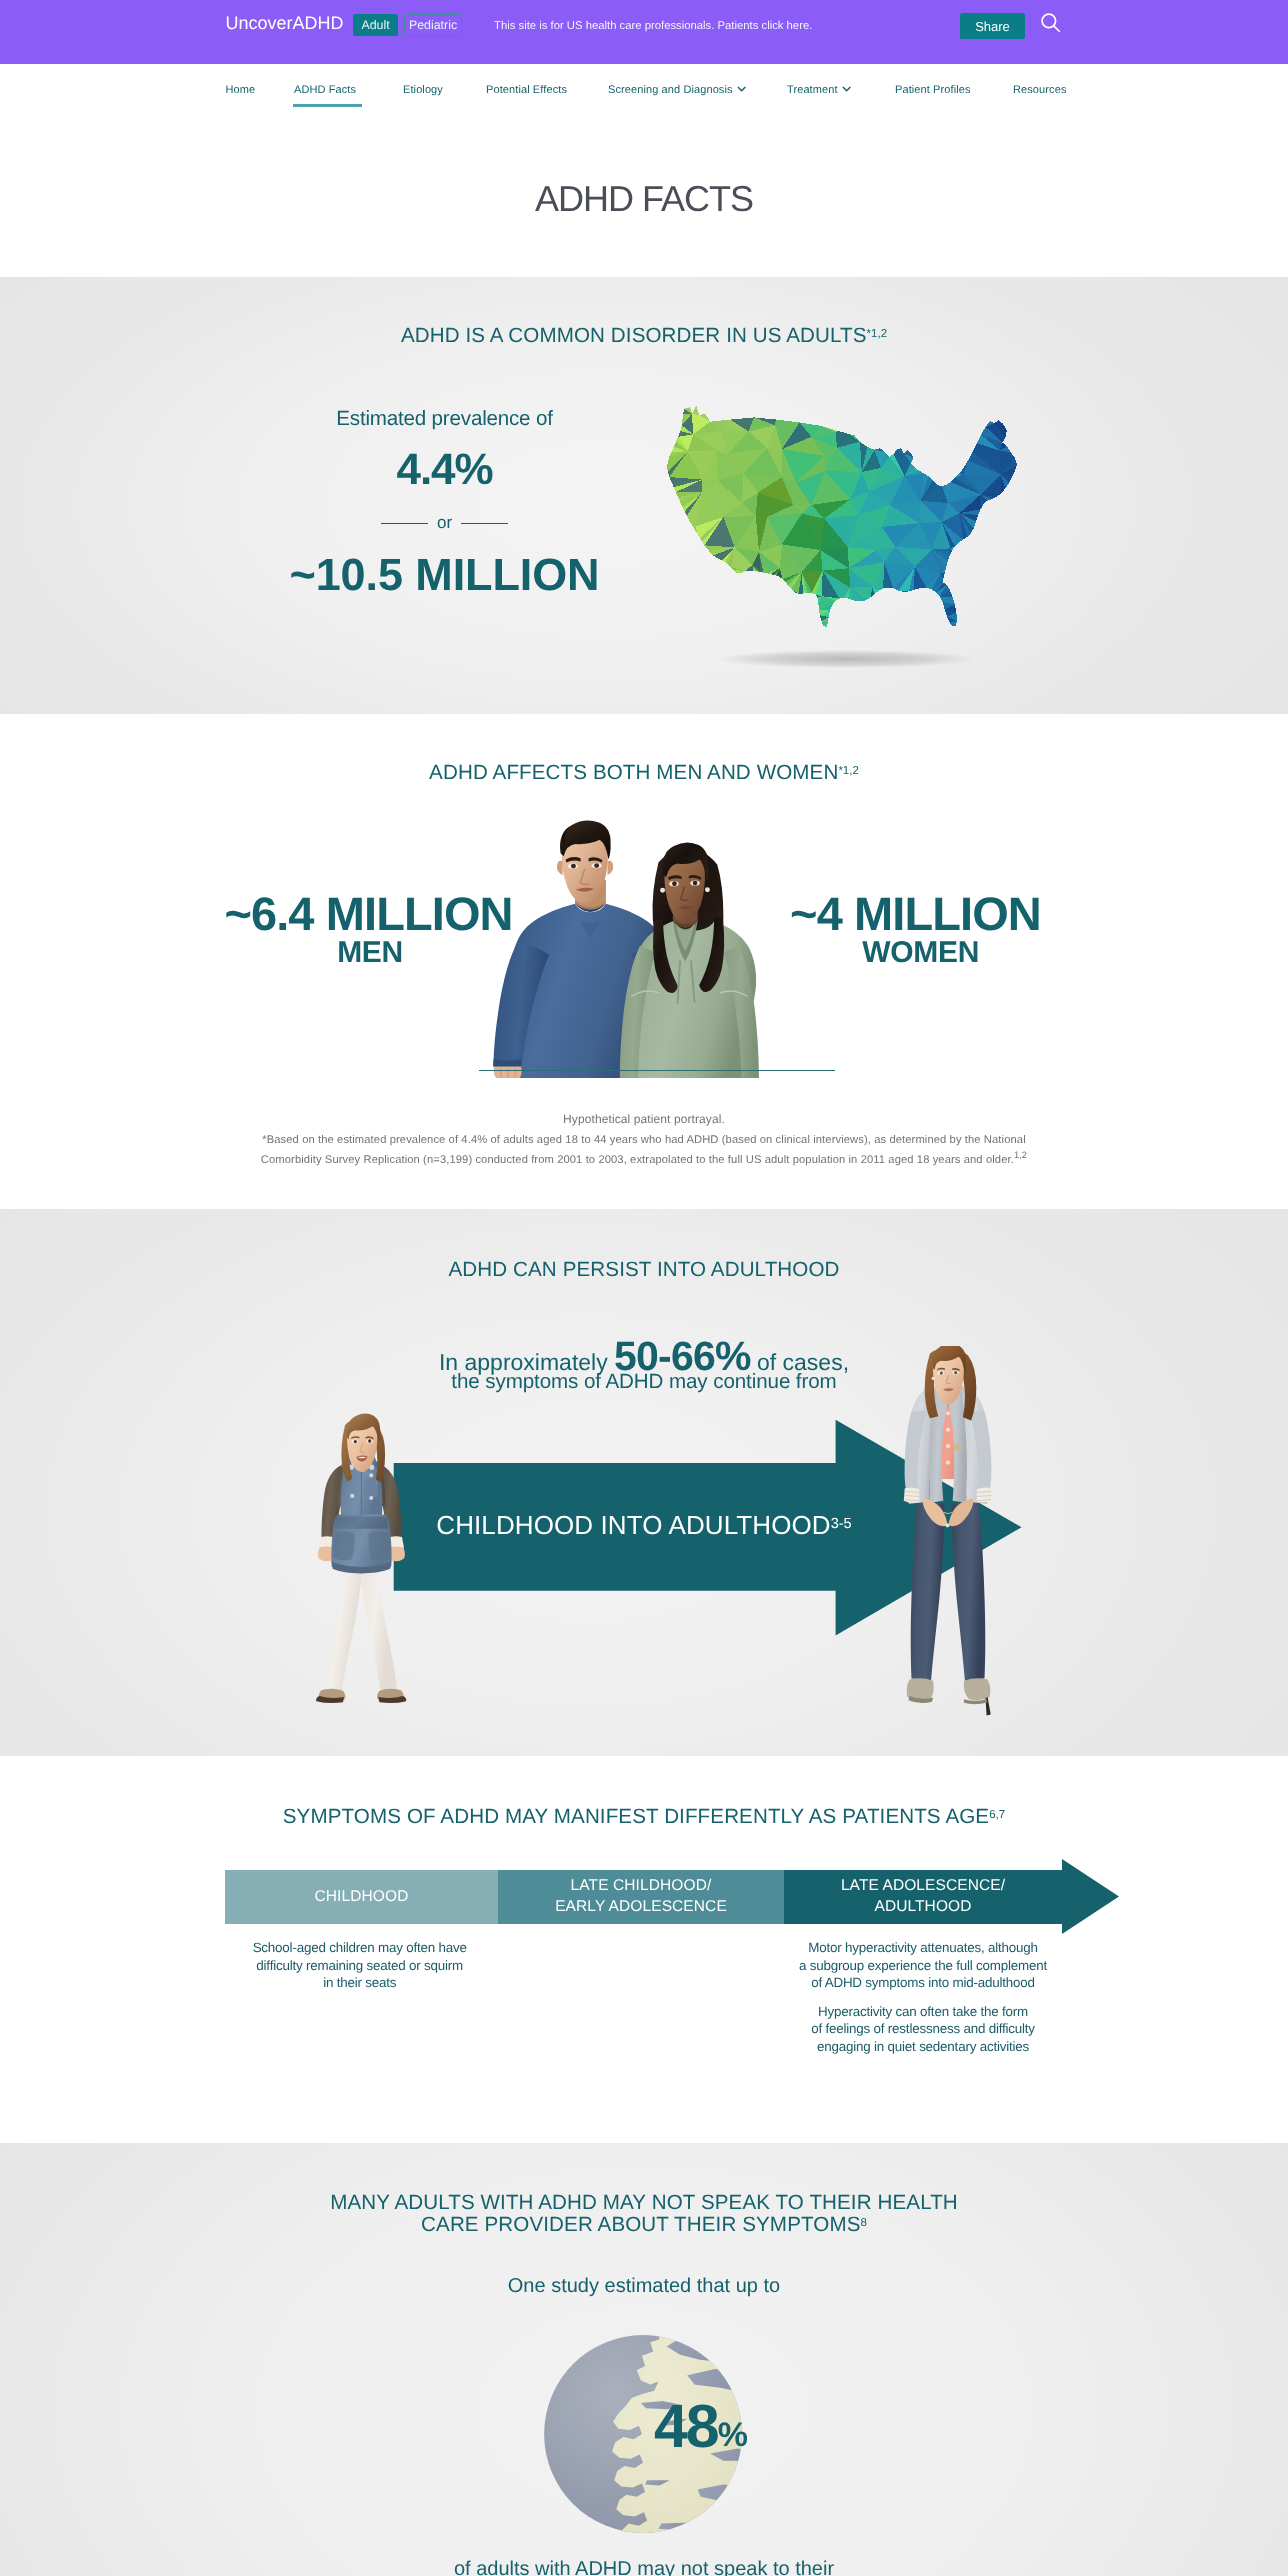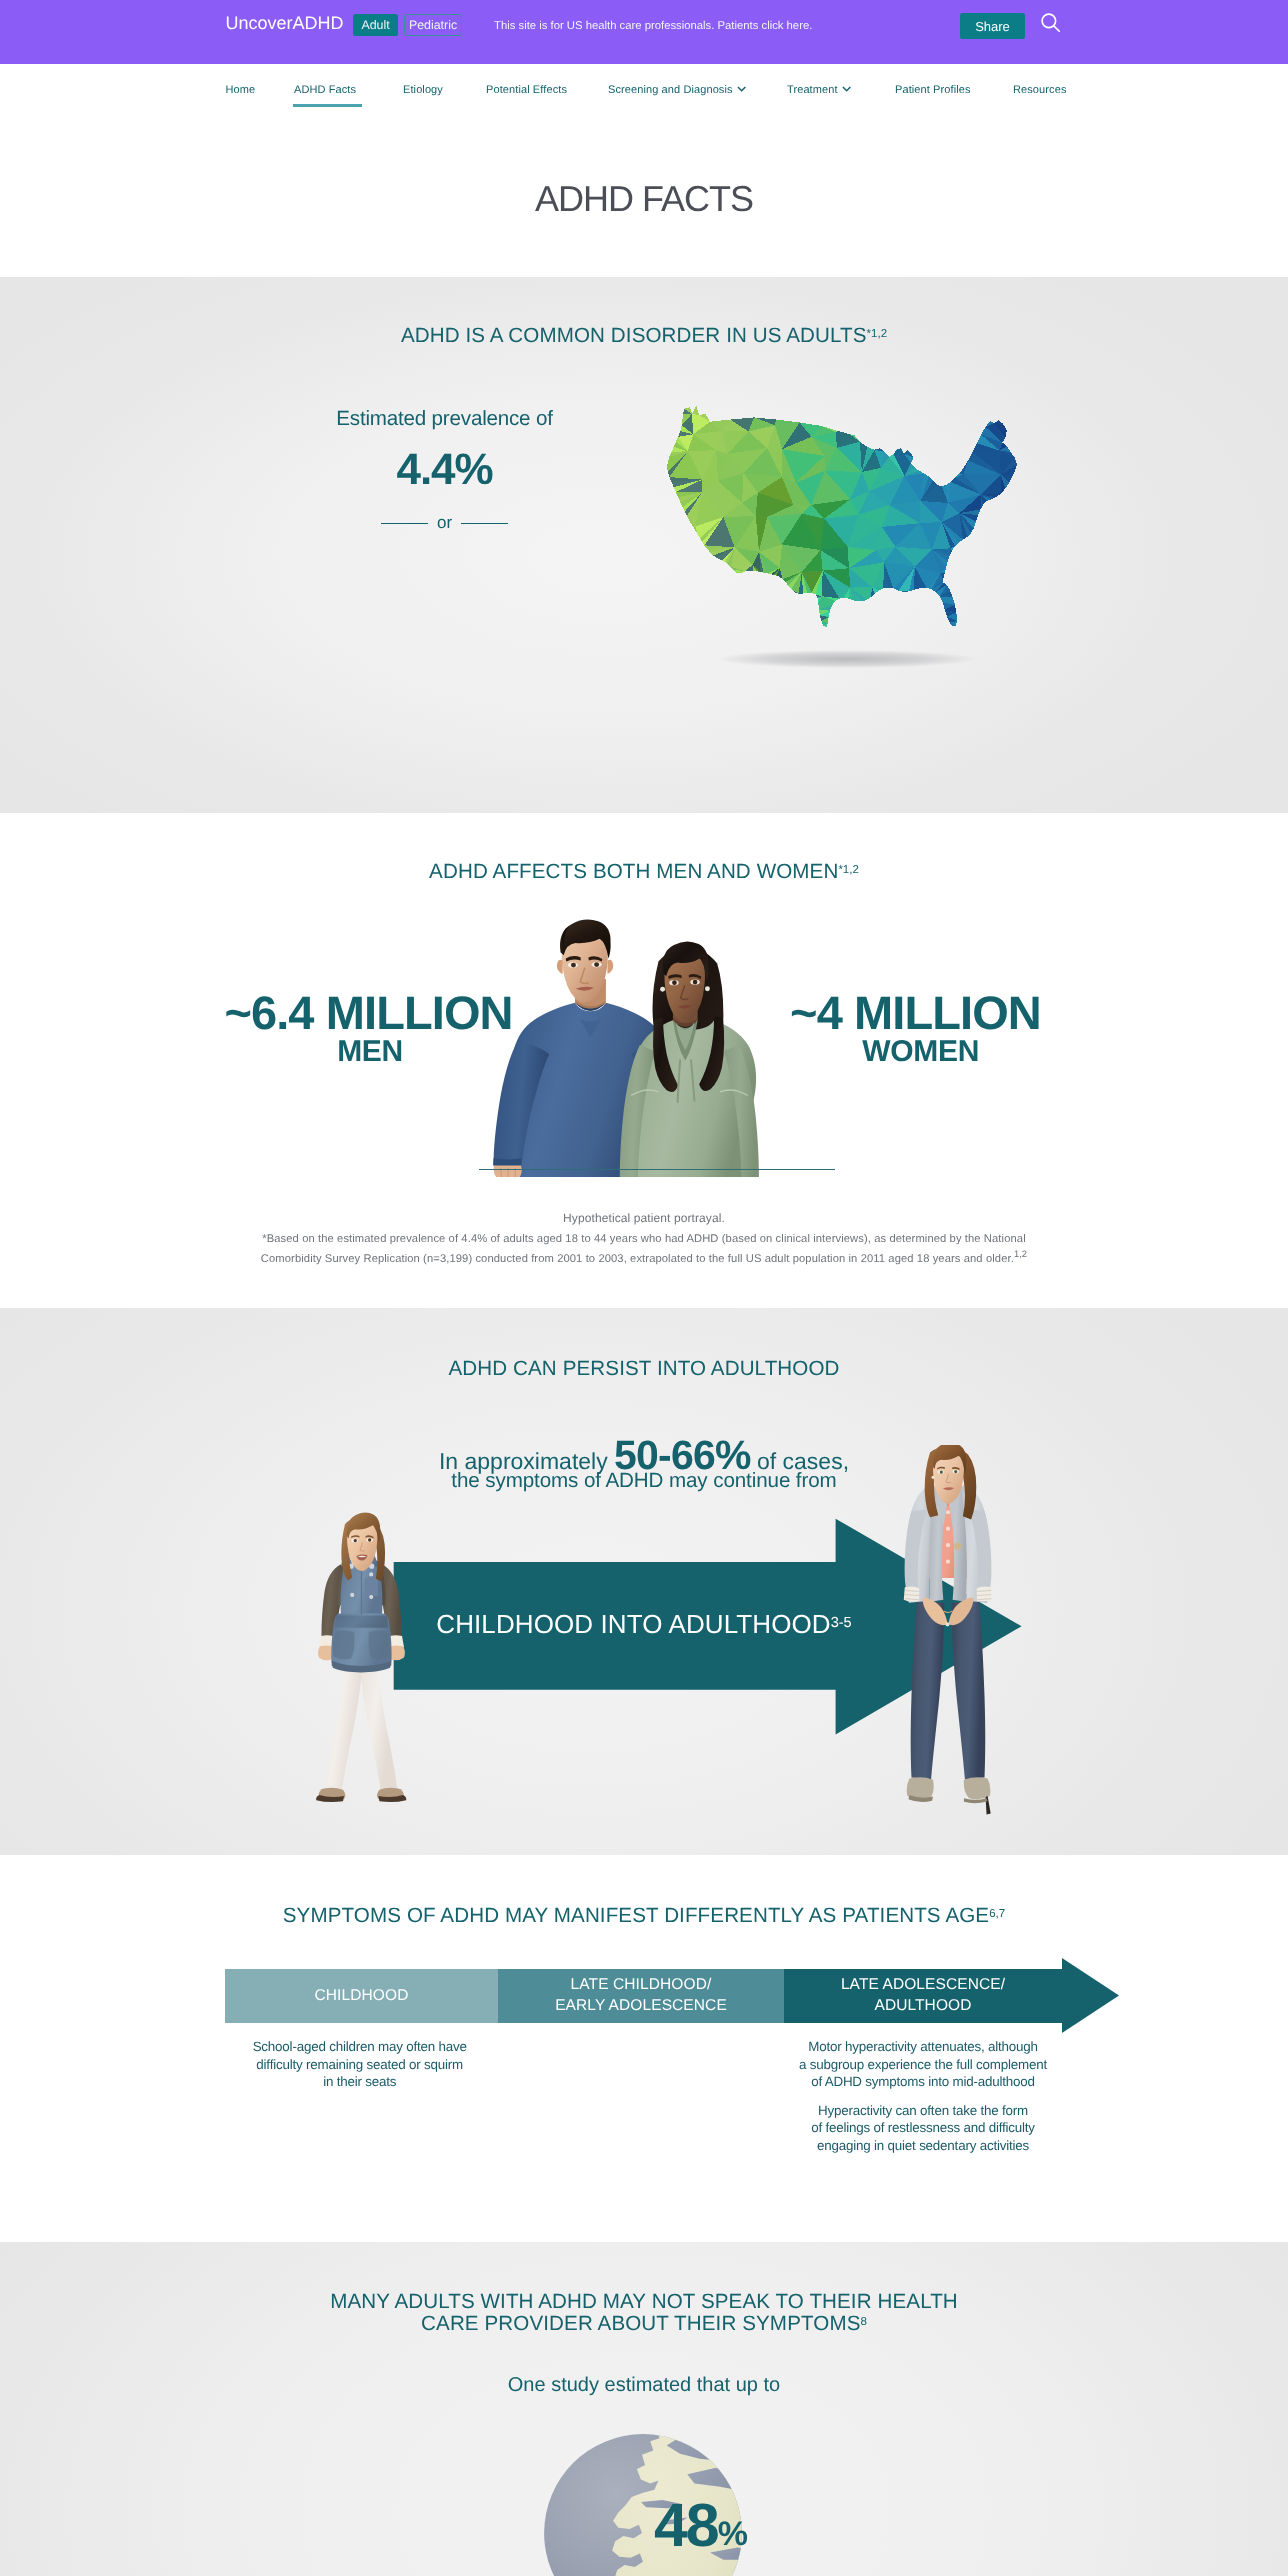--- a/index.html
+++ b/index.html
@@ -35,21 +35,21 @@
   .page-title{position:absolute;left:0;top:0;width:1288px;text-align:center;color:#4b4e56;margin:0;
      font-size:36px;font-weight:400;letter-spacing:-1px;line-height:1;padding-top:59px;}
 
   
   .sec{position:relative;width:1288px;overflow:hidden;}
   .sec-head{position:absolute;left:0;width:1288px;text-align:center;color:#15626c;
      font-size:20.6px;letter-spacing:0.1px;font-weight:400;line-height:1.45;}
   .sup{font-size:0.56em;vertical-align:0.42em;letter-spacing:0;}
 
   
-  .s1{height:536px;background:#ededed;
+  .s1{height:437px;background:#ededed;
      background-image:radial-gradient(ellipse 747px 361px at 47% 52%, #f4f4f4 0%, #f0f0f0 45%, #e8e8e8 78%, #e6e6e6 100%);}
   .s1-left{position:absolute;left:236px;top:132px;width:417px;text-align:center;color:#15626c;}
   .s1-lbl{font-size:20.6px;font-weight:400;letter-spacing:-0.2px;line-height:1;}
   .s1-big{font-size:44px;font-weight:700;letter-spacing:-1.1px;margin-top:18.5px;line-height:1;}
   .s1-or{display:flex;align-items:center;justify-content:center;margin-top:21.6px;}
   .s1-or .ln{width:47px;height:1px;background:#15626c;}
   .s1-or .tx{font-size:17px;margin:0 9.3px;position:relative;top:-1px;}
   .s1-huge{font-size:45px;font-weight:700;letter-spacing:-0.1px;margin-top:18px;line-height:1;}
   .usmap{position:absolute;left:656px;top:126px;width:361px;height:232px;transform:scale(1.035,1.018);transform-origin:0 0;}
   .mapshadow{position:absolute;left:718px;top:373px;width:256px;height:17.5px;border-radius:50%;background:radial-gradient(ellipse at 50% 50%, rgba(120,122,128,0.45) 0%, rgba(140,142,148,0.28) 45%, rgba(200,200,204,0.0) 72%);}
@@ -144,20 +144,21 @@
       <span>ADHD IS A COMMON DISORDER IN US ADULTS</span><span class="sup">*1,2</span>
     </div>
     <div class="s1-left">
       <div class="s1-lbl">Estimated prevalence of</div>
       <div class="s1-big">4.4%</div>
       <div class="s1-or">
         <span class="ln"></span>
         <span class="tx">or</span>
         <span class="ln"></span>
       </div>
+      <div class="s1-huge">~10.5 MILLION</div>
     </div>
     <div class="mapshadow"></div>
     <div class="usmap">
         <svg width="361" height="232" viewBox="-10 -10 710 460" style="display:block">
 <g shape-rendering="crispEdges">
 <polygon points="555.6,425.5 550.0,418.5 561.2,424.1" fill="#1e70a7"></polygon>
 <polygon points="105.9,141.8 102.4,81.8 124.2,89.1" fill="#88c658"></polygon>
 <polygon points="102.4,81.8 113.0,44.7 124.2,89.1" fill="#9acc5c"></polygon>
 <polygon points="356.8,311.8 423.8,300.2 401.2,347.6" fill="#33b990"></polygon>
 <polygon points="102.4,81.8 76.1,139.2 48.1,84.1" fill="#99cc59"></polygon>

